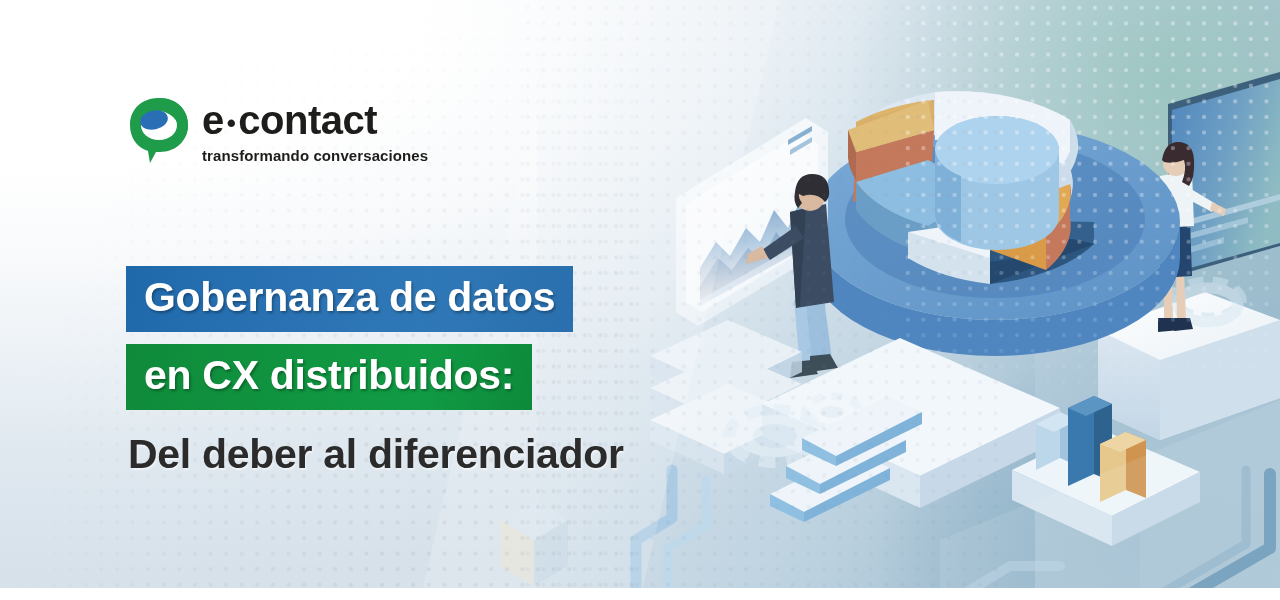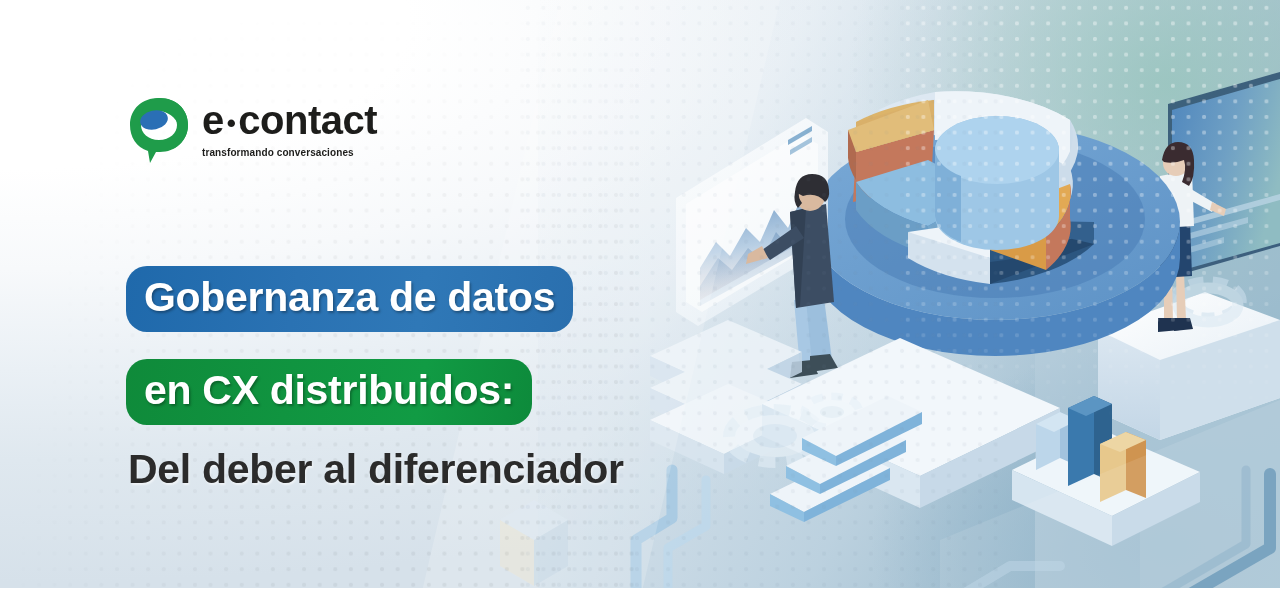--- a/index.html
+++ b/index.html
@@ -81,38 +81,37 @@
   
   .logo { position:absolute; left:128px; top:96px; display:flex; align-items:flex-start; }
   .logo-mark { width:62px; height:68px; flex:0 0 auto; }
   .logo-text { margin-left:12px; padding-top:4px; }
   .logo-word {
     font-size:40px; font-weight:bold; letter-spacing:-0.5px;
     color:#1d1d1b; line-height:1; white-space:nowrap;
   }
   .logo-word .dot-sep { font-size:26px; vertical-align:middle; padding:0 3px; }
   .logo-tag {
-    font-size:10px; font-weight:bold; color:#1d1d1b;
+    font-size:15px; font-weight:bold; color:#1d1d1b;
     letter-spacing:0.1px; margin-top:7px; white-space:nowrap;
   }
 
   
   .headline { position:absolute; left:126px; top:266px; }
   .hl-line { display:block; white-space:nowrap; }
   .hl-band {
     display:inline-block;
     font-size:41px; font-weight:bold; color:#ffffff;
     letter-spacing:-0.3px;
     padding:11px 18px 13px 18px;
     text-shadow:1.5px 2px 2.5px rgba(0,0,0,0.30);
     line-height:1.02;
-    border-radius:21px;
   }
   .hl-blue { background:linear-gradient(100deg,#1f69ab 0%,#2a72b3 38%,#2f78b7 66%,#2a6fae 100%); }
-  .hl-green { background:linear-gradient(100deg,#0f8a3a 0%,#109440 40%,#119b44 72%,#0d8a3b 100%); margin-top:27px; }
+  .hl-green { background:linear-gradient(100deg,#0f8a3a 0%,#109440 40%,#119b44 72%,#0d8a3b 100%); margin-top:12px; }
   .hl-plain {
     display:inline-block;
     font-size:41px; font-weight:bold; color:#2b2b2b;
     letter-spacing:-0.3px; padding:11px 2px 0 2px; margin-top:10px;
     text-shadow:1px 1.5px 2px rgba(255,255,255,0.55);
     text-align:center;
   }
 
   
   .illu { position:absolute; left:0; top:0; width:1280px; height:600px; }

